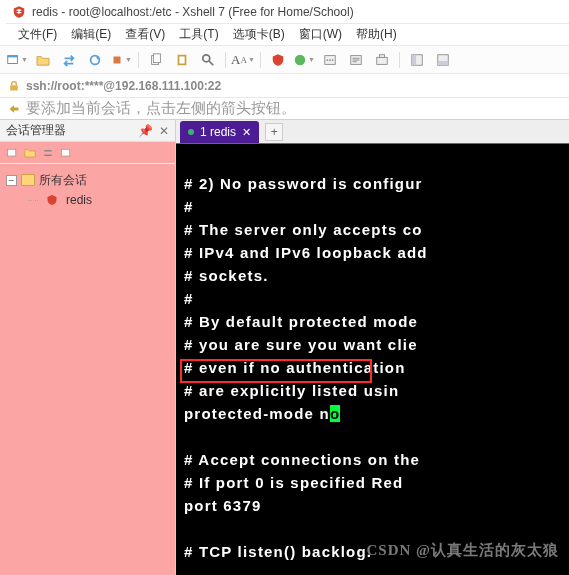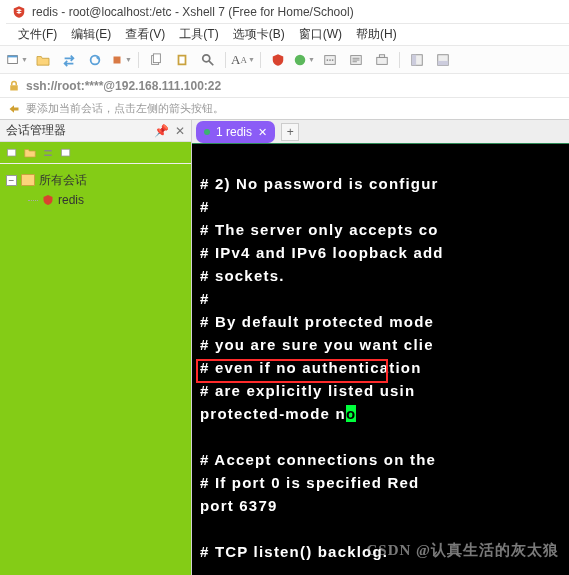--- a/index.html
+++ b/index.html
@@ -11,40 +11,40 @@
 
 .menubar { height: 22px; display: flex; align-items: center; padding: 0 12px; gap: 2px; border-bottom: 1px solid #e8e8e8; }
 .menu-item { padding: 2px 6px; color: #333; cursor: pointer; }
 
 .toolbar { height: 28px; display: flex; align-items: center; padding: 2px 6px; gap: 4px; border-bottom: 1px solid #e8e8e8; background: #fcfcfc; }
 .tool-btn { width: 22px; height: 20px; display: inline-flex; align-items: center; justify-content: center; color: #666; cursor: pointer; border-radius: 2px; }
 .tool-sep { width: 1px; height: 16px; background: #ddd; margin: 0 2px; }
 .dd-arrow { color:#999; font-size:7px; margin-left:1px; }
 
 .addressbar { height: 24px; display: flex; align-items: center; padding: 0 8px; border-bottom: 1px solid #e8e8e8; color: #888; gap: 6px; font-weight: bold; }
-.hintbar { height: 22px; display: flex; align-items: center; padding: 0 8px; border-bottom: 1px solid #d0d0d0; color: #999; gap: 6px; font-size: 11px; }
+.hintbar { height: 22px; display: flex; align-items: center; padding: 0 8px; border-bottom: 1px solid #d0d0d0; color: #999; gap: 6px; font-size: 15px; }
 
 .main { display: flex; height: calc(575px - 24px - 22px - 28px - 24px - 22px); }
 
-.sidebar { width: 192px; border-right: 1px solid #d0d0d0; display: flex; flex-direction: column; background: #84cc16; }
+.sidebar { width: 176px; border-right: 1px solid #d0d0d0; display: flex; flex-direction: column; background: #fca5a5; }
 .side-header { height: 22px; display: flex; align-items: center; justify-content: space-between; padding: 0 6px; background: #f3f3f3; border-bottom: 1px solid #ddd; font-size: 12px; color: #333; }
 .side-ctls { display: flex; gap: 6px; color: #777; }
 .side-tools { height: 22px; border-bottom: 1px solid #eee; display:flex; align-items:center; padding:0 6px; gap:6px; color:#888;}
 .tree { padding: 6px 4px; }
 .tree-row { display: flex; align-items: center; height: 20px; gap: 4px; padding-left: 2px; color: #333; cursor: pointer; }
-.tree-row.child { padding-left: 22px; }
+.tree-row.child { padding-left: 22px; gap: 8px; }
 .expander { width: 11px; height: 11px; border: 1px solid #999; font-size: 10px; line-height: 9px; text-align: center; color: #555; background: #fff; }
 .dotted-el { width: 10px; border-top: 1px dotted #aaa; margin-left:2px;}
 .folder-icon { width: 14px; height: 12px; background: #fcd47a; border: 1px solid #c9a23f; border-radius: 1px; }
 .redis-sm { width: 12px; height: 12px; }
 
 .content { flex: 1; display: flex; flex-direction: column; background: #fff; min-width: 0; }
 .tabstrip { height: 24px; display: flex; align-items: flex-end; background: #eee; border-bottom: 1px solid #2e8b57; padding-left: 4px; gap: 2px; }
 .tab { height: 22px; display: flex; align-items: center; gap: 6px; padding: 0 8px; font-size: 12px; cursor: pointer; }
-.tab.active { background: #8b5cf6; color: #fff; border-top-left-radius: 3px; border-top-right-radius: 3px; border-radius: 7px; }
+.tab.active { background: #4c1d95; color: #fff; border-top-left-radius: 3px; border-top-right-radius: 3px; }
 .tab .dot { width: 6px; height: 6px; background: #3cb371; border-radius: 50%; }
 .tab-add { width: 18px; height: 18px; margin: 0 4px 2px; background: #f6f6f6; border: 1px solid #ccc; display:flex; align-items:center; justify-content:center; font-size:12px; color:#666; cursor:pointer; }
 
 .terminal { flex: 1; background: #000; color: #fff; font-family: "Courier New", monospace; font-size: 15px; font-weight: bold; padding: 8px 0 0 8px; line-height: 21px; overflow: hidden; position: relative; letter-spacing: 1.2px; white-space: pre; }
 .hl-box { position: absolute; border: 2px solid #ff2a2a; }
 .cursor-block { background: #00ff3c; color: #000; }
 .watermark { position: absolute; right: 10px; bottom: 14px; color: rgba(220,220,220,0.55); font-family: Liberation Serif, serif; font-size: 15px; letter-spacing: 1px; }
 
 svg { display: block; }
 </style>

